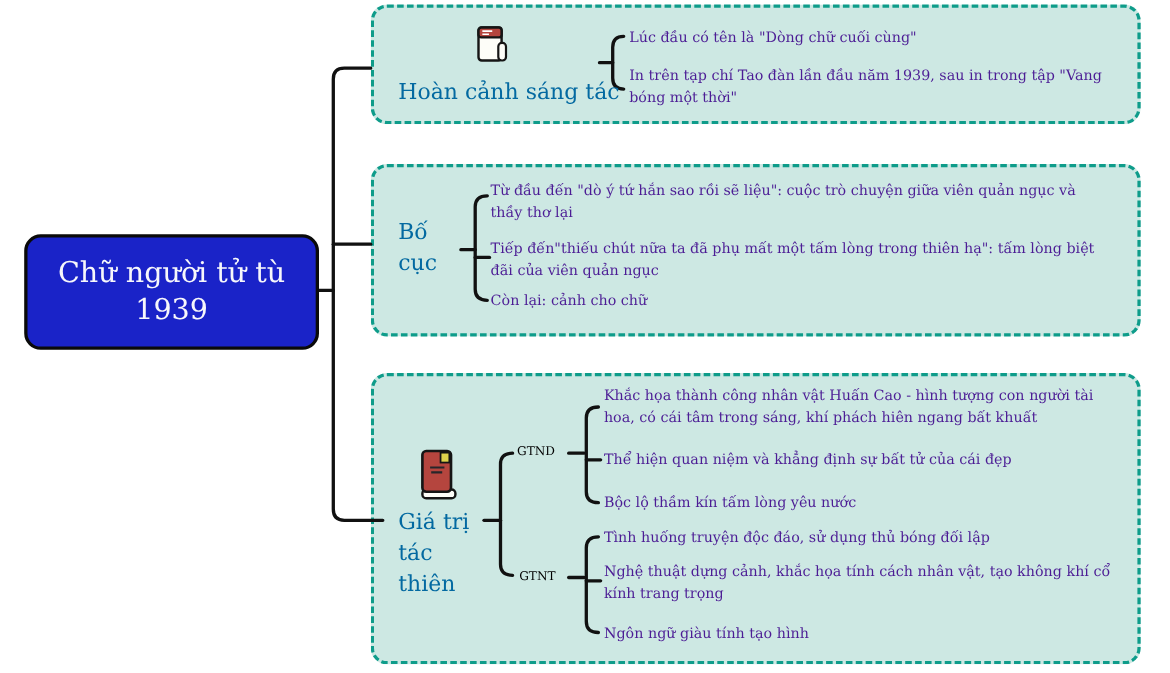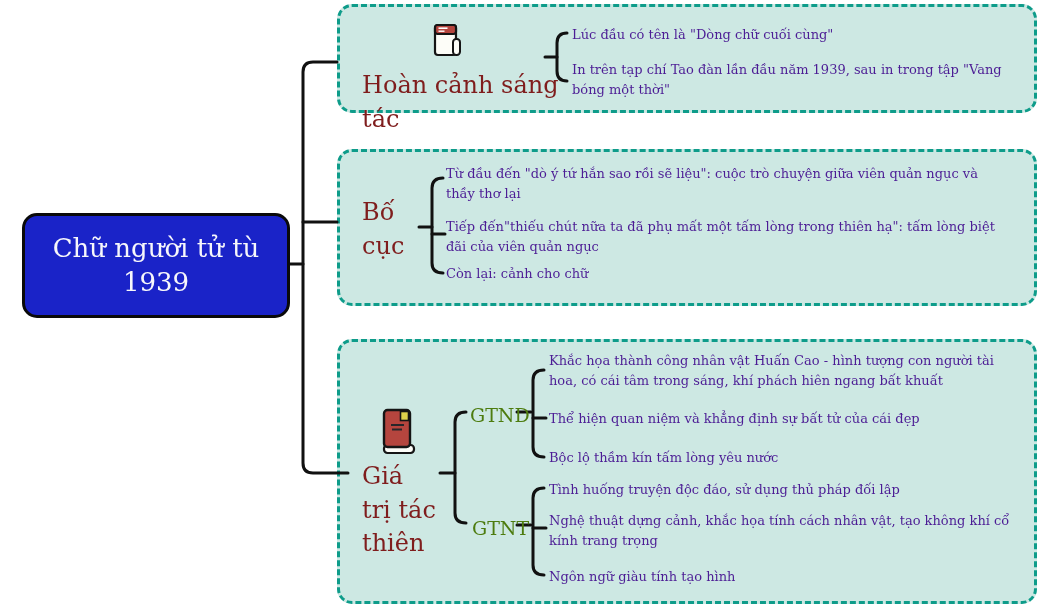--- a/index.html
+++ b/index.html
@@ -22,24 +22,24 @@
   }
   .branch-box{
     position:absolute;left:337px;width:700px;
     background:#cde8e3;border:3px dashed #0e9c8a;border-radius:15px;
     box-sizing:border-box;z-index:1;
   }
   #box1{top:4px;height:109px;}
   #box2{top:149px;height:157px;}
   #box3{top:339px;height:265px;}
   .node-label{
-    position:absolute;z-index:3;color:#7f1d1d;font-size:24px;line-height:1.4;
+    position:absolute;z-index:3;color:#0369a1;font-size:20px;line-height:1.4;
   }
   .sub-label{
-    position:absolute;z-index:3;color:#4d7c0f;font-size:19px;line-height:1.2;text-align:right;
+    position:absolute;z-index:3;color:#000000;font-size:11px;line-height:1.2;text-align:right;
   }
   .leaf{
     position:absolute;z-index:3;color:#4c1d95;font-size:13px;line-height:1.55;
   }
   .icon-wrap{position:absolute;z-index:3;}
 </style>
 </head>
 <body>
 
 <div class="canvas">
@@ -107,17 +107,17 @@
     </svg>
   </div>
   <div class="node-label" style="left:362px;top:460px;width:76px;">Giá trị tác thiên</div>
 
   <div class="sub-label" style="left:470px;top:404px;">GTND</div>
   <div class="leaf" style="left:549px;top:351px;width:475px;">Khắc họa thành công nhân vật Huấn Cao - hình tượng con người tài hoa, có cái tâm trong sáng, khí phách hiên ngang bất khuất</div>
   <div class="leaf" style="left:549px;top:448px;width:475px;">Bộc lộ thầm kín tấm lòng yêu nước</div>
   <div class="leaf" style="left:549px;top:409px;width:475px;">Thể hiện quan niệm và khẳng định sự bất tử của cái đẹp</div>
 
   <div class="sub-label" style="left:472px;top:517px;">GTNT</div>
-  <div class="leaf" style="left:549px;top:480px;width:475px;">Tình huống truyện độc đáo, sử dụng thủ pháp đối lập</div>
+  <div class="leaf" style="left:549px;top:480px;width:475px;">Tình huống truyện độc đáo, sử dụng thủ bóng đối lập</div>
   <div class="leaf" style="left:549px;top:567px;width:475px;">Ngôn ngữ giàu tính tạo hình</div>
   <div class="leaf" style="left:549px;top:511px;width:475px;">Nghệ thuật dựng cảnh, khắc họa tính cách nhân vật, tạo không khí cổ kính trang trọng</div>
 
 </div>
 
 </body></html>

